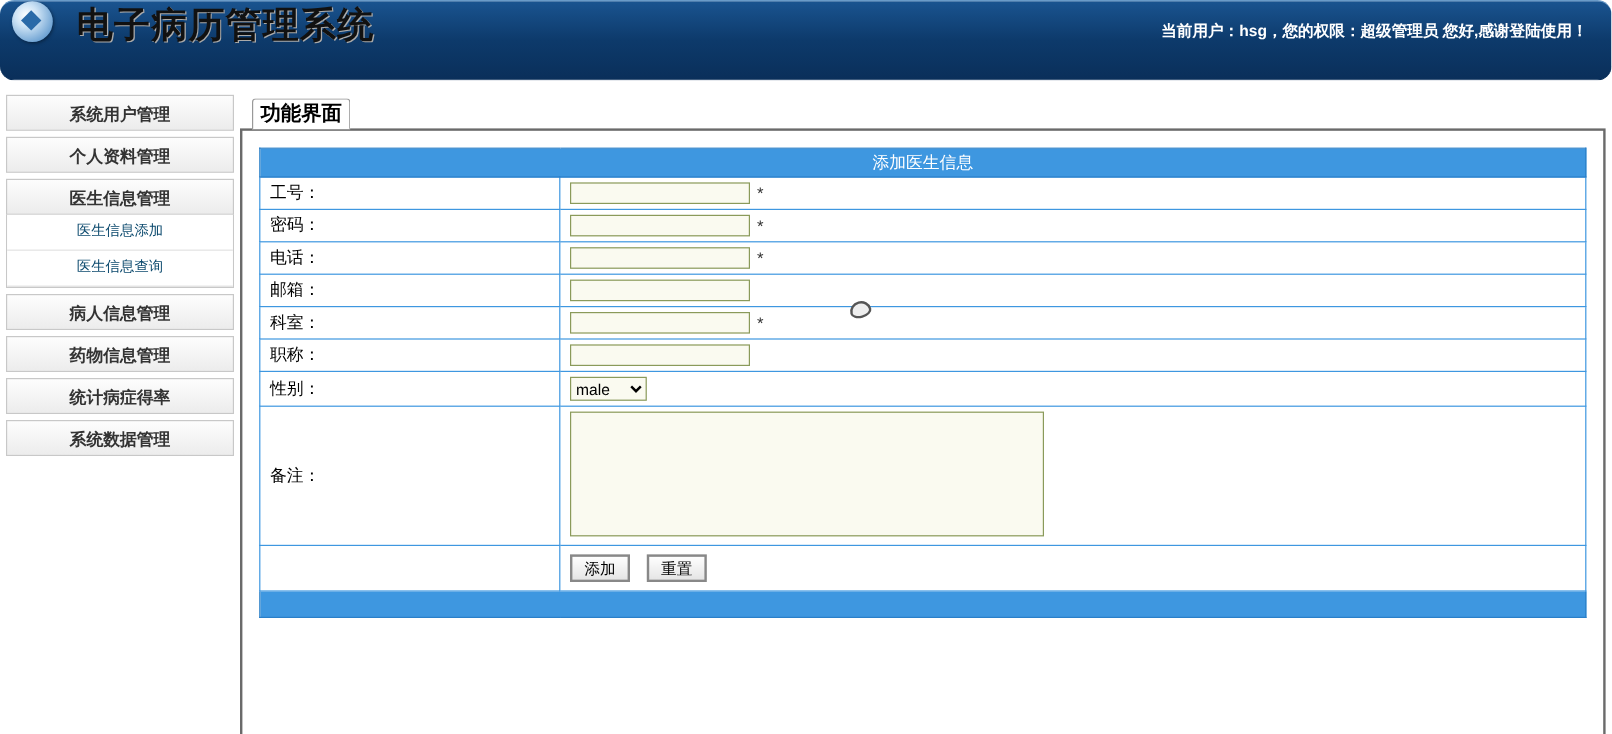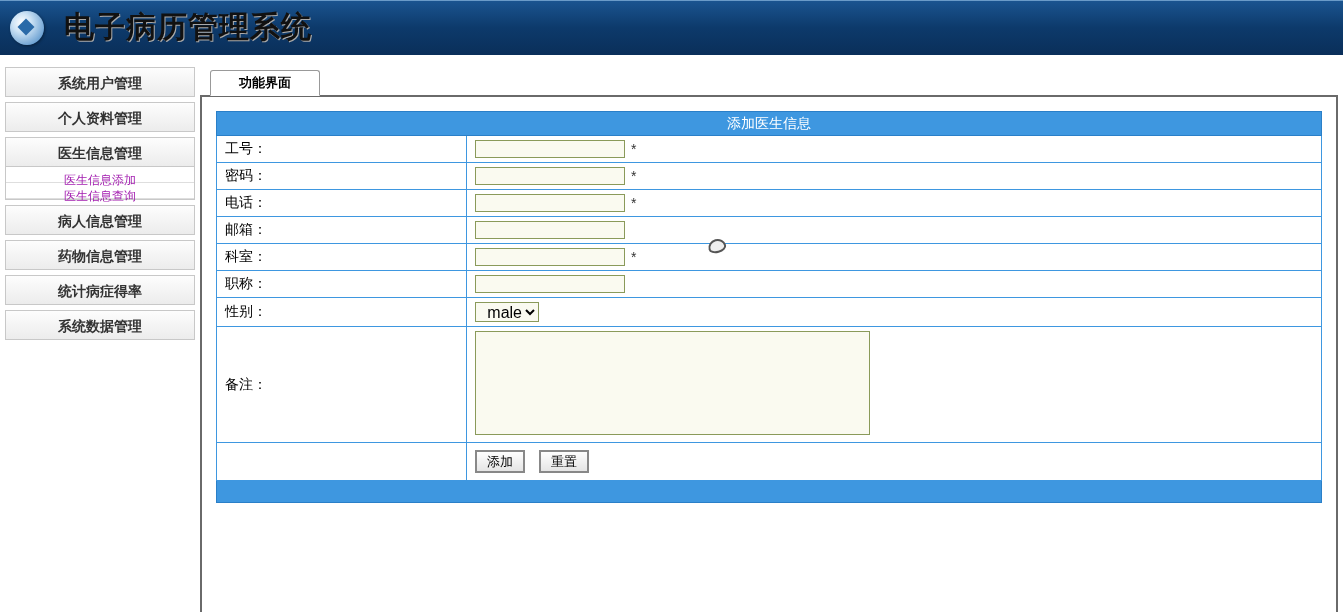--- a/index.html
+++ b/index.html
@@ -1,26 +1,26 @@
 <!DOCTYPE html>
 <html><head>
   <meta charset="utf-8">
   <style>
     * { box-sizing: border-box; margin: 0; padding: 0; }
     body { font-family: "Microsoft YaHei", SimSun, Arial, sans-serif; font-size: 13px; background: #fff; width: 1343px; }
     
     
     .header-bar { 
-      height: 55px; 
+      height: 67px; 
       background: linear-gradient(to bottom, #1a5490 0%, #0d3a6b 50%, #0a2f5a 100%); 
       display: flex; 
-      align-items: center; 
       position: relative;
       border-top: 1px solid #6a9bc8;
       border-bottom: 1px solid #0a2f5a;
+      border-radius: 12px;
     }
     .logo-circle {
       width: 34px; height: 34px; background: radial-gradient(circle at 35% 35%, #fff 0%, #cde3f5 30%, #3a7fc0 100%);
       border-radius: 50%; margin-left: 10px; margin-right: 20px; position: relative;
       box-shadow: 1px 1px 3px rgba(0,0,0,0.4);
     }
     .logo-circle::before {
       content: ""; position: absolute; width: 12px; height: 12px; background: #2a6aa8; 
       top: 10px; left: 10px; transform: rotate(45deg);
     }
@@ -43,35 +43,35 @@
       width: 190px; margin: 12px 5px 0 5px;
     }
     .side-item {
       height: 30px; line-height: 30px; text-align: center;
       background: linear-gradient(to bottom, #fdfdfd 0%, #ececec 100%);
       border: 1px solid #c8c8c8; margin-bottom: 5px;
       font-size: 14px; font-weight: bold; color: #333;
       cursor: pointer;
     }
     .side-sub {
-      height: 16px; line-height: 26px; text-align: center;
-      font-size: 12px; color: #a21caf; font-weight: normal;
+      height: 30px; line-height: 26px; text-align: center;
+      font-size: 12px; color: #0c4a6e; font-weight: normal;
       border: none; background: #fff; border-bottom: 1px solid #dedede;
       margin-bottom: 0;
     }
     .side-sub-group { margin-top: -5px; margin-bottom: 5px; border: 1px solid #c8c8c8; border-top: none; }
     
     
     .content { flex: 1; margin-top: 12px; padding-right: 5px; }
     .tab-row { height: 28px; position: relative; }
     .tab {
       position: absolute; left: 10px; bottom: -1px;
       border: 1px solid #999; border-bottom: 1px solid #fff;
       background: #fff; height: 26px; line-height: 24px;
-      padding: 0 28px; font-size: 13px; font-weight: bold;
+      padding: 0 6px; font-size: 17px; font-weight: bold;
       border-radius: 3px 3px 0 0;
     }
     .panel-border {
       border: 2px solid #6a6a6a; height: 520px; background: #fff;
       padding: 14px; overflow: hidden;
     }
     
     
     .form-table { width: 100%; border-collapse: collapse; }
     .form-table th.header-row {
@@ -83,22 +83,21 @@
       border: 1px solid #3e97e0; padding: 4px 8px; height: 16px;
       font-size: 14px; vertical-align: middle;
     }
     .form-table td.label-cell { width: 250px; }
     .form-table input[type="text"], .form-table input[type="password"] {
       width: 150px; height: 18px; border: 1px solid #8a9a5a;
       background: #fafaf0; padding: 0 3px;
     }
     .form-table select {
       width: 64px; height: 20px; border: 1px solid #8a9a5a; background: #fafaf0;
-      font-size: 16px;
-      text-align: right;
+      font-size: 13px;
     }
     .form-table textarea {
       width: 395px; height: 104px; border: 1px solid #8a9a5a; background: #fafaf0;
       resize: none; overflow-y: scroll;
     }
     .star { margin-left: 2px; color: #333; }
     .btn-row td { height: 38px; }
     .form-btn {
       height: 23px; padding: 0 10px; border: 2px solid #888;
       background: linear-gradient(to bottom,#fefefe,#e5e5e5);
@@ -112,20 +111,21 @@
       background: #eee; top: 172px; left: 508px; pointer-events: none;
       transform: rotate(-15deg);
     }
   </style>
 </head>
 <body>
 
 <div class="header-bar">
   <div class="logo-circle"></div>
   <div class="app-title">电子病历管理系统</div>
+  <div class="user-info">当前用户：hsg，您的权限：超级管理员  您好,感谢登陆使用！</div>
 </div>
 
 <div class="main-wrap">
 
   <div class="sidebar">
     <div class="side-item">系统用户管理</div>
     <div class="side-item">个人资料管理</div>
     <div class="side-item">医生信息管理</div>
     <div class="side-sub-group">
       <div class="side-item side-sub">医生信息添加</div>

